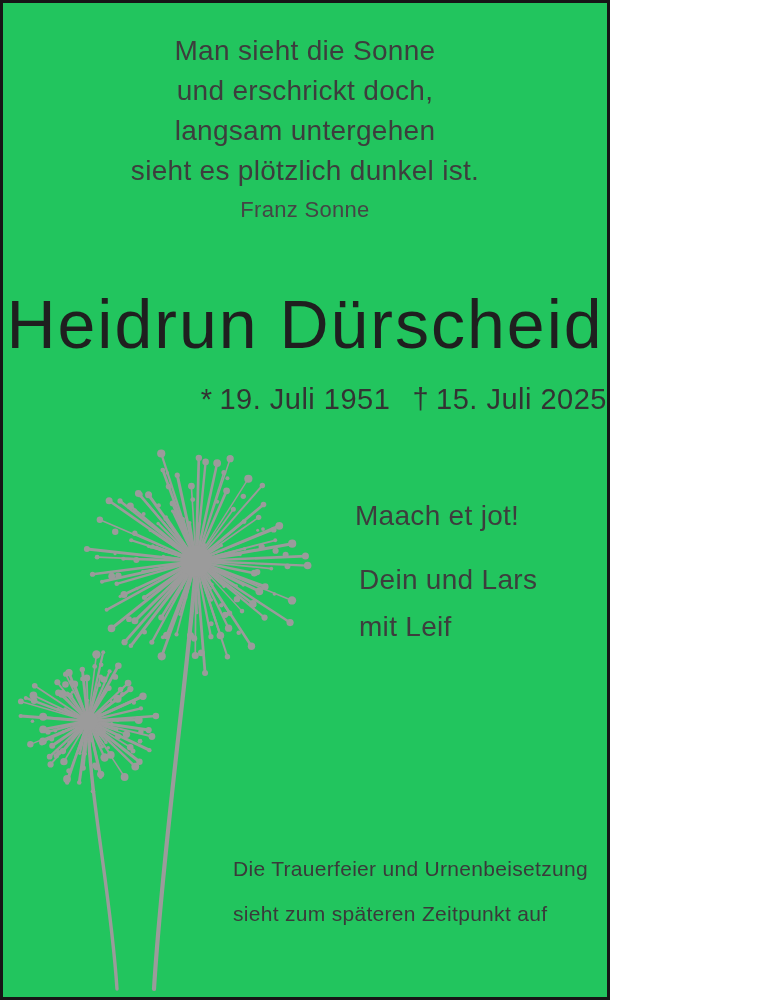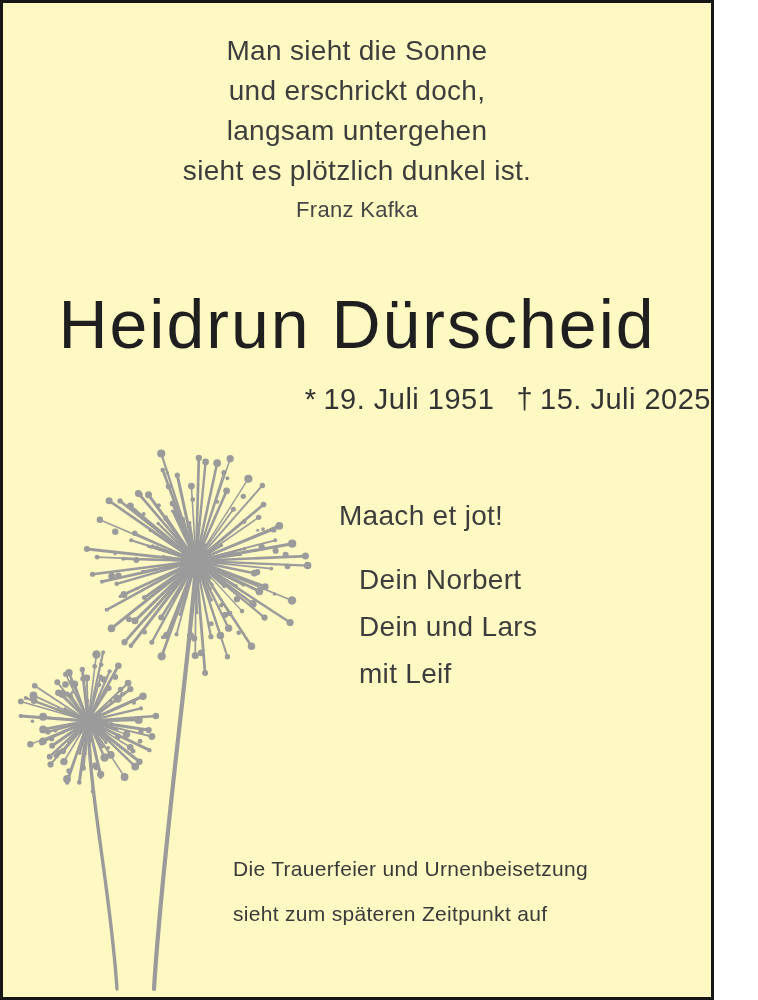--- a/index.html
+++ b/index.html
@@ -3,22 +3,22 @@
 <meta charset="utf-8">
 <style>
   * { margin: 0; padding: 0; box-sizing: border-box; }
   html, body { background: #ffffff; }
   body {
     font-family: "Liberation Sans", "DejaVu Sans", sans-serif;
     width: 758px; height: 1000px; overflow: hidden;
   }
   .notice {
     position: relative;
-    width: 714px; height: 1000px;
-    background: #fef9c3;
+    width: 610px; height: 1000px;
+    background: #22c55e;
     border: 3px solid #161616;
     overflow: hidden;
   }
   .quote-block {
     position: absolute; top: 28px; left: 0; right: 0;
     text-align: center;
     font-size: 28px; line-height: 40px; font-weight: 300;
     color: #3d3d3d;
     letter-spacing: 0.3px;
   }
@@ -37,21 +37,21 @@
   .dates-line {
     position: absolute; top: 378px; left: 0; right: 0;
     text-align: right;
     font-size: 29px; line-height: 36px; font-weight: 300;
     color: #333333;
     letter-spacing: 0.5px;
   }
   .dates-line .death-part { margin-left: 22px; }
   .dates-line .date-symbol { margin-right: 7px; }
   .farewell-block {
-    position: absolute; left: 336px; top: 496px;
+    position: absolute; left: 352px; top: 496px;
     font-size: 28px; line-height: 34px; font-weight: 300;
     color: #3d3d3d;
     letter-spacing: 0.3px;
     text-align: center;
   }
   .mourners-block {
     position: absolute; left: 356px; top: 553px;
     font-size: 28px; line-height: 47px; font-weight: 300;
     color: #3d3d3d;
     letter-spacing: 0.3px;
@@ -71,21 +71,21 @@
 </head>
 <body>
 
 <div class="notice">
 
   <div class="quote-block">
     <div>Man sieht die Sonne</div>
     <div>und erschrickt doch,</div>
     <div>langsam untergehen</div>
     <div>sieht es plötzlich dunkel ist.</div>
-    <div class="quote-attribution">Franz Kafka</div>
+    <div class="quote-attribution">Franz Sonne</div>
   </div>
 
   <div class="deceased-name">Heidrun Dürscheid</div>
 
   <div class="dates-line">
     <span class="birth-part"><span class="date-symbol">*</span><span>19. Juli 1951</span></span><span class="death-part"><span class="date-symbol">†</span><span>15. Juli 2025</span></span>
   </div>
 
   <svg class="dandelion-svg" id="dandelions" viewBox="0 0 360 562">
       <path d="M193,132 C185,240 160,410 151,556" stroke="#9b9b9b" stroke-width="4.2" fill="none" stroke-linecap="round"></path>
@@ -548,21 +548,20 @@
       <line x1="88.45388029755023" y1="287.1795057037405" x2="137.96755339690554" y2="275.41717381467896" stroke="#9b9b9b" stroke-width="2.4"></line>
       <circle cx="137.96755339690554" cy="275.41717381467896" r="2.1" fill="#9b9b9b"></circle>
       <line x1="88.54053066246973" y1="287.74088105412443" x2="152.9088757100438" y2="283.0299890137638" stroke="#9b9b9b" stroke-width="2.5"></line>
       <circle cx="152.9088757100438" cy="283.0299890137638" r="3.3" fill="#9b9b9b"></circle>
       <circle cx="85" cy="288" r="9.940000000000001" fill="#9b9b9b"></circle>
     </svg>
 
   <div class="farewell-block">Maach et jot!</div>
 
   <div class="mourners-block">
-    <div>Dein Norbert</div>
     <div>Dein und Lars</div>
     <div>mit Leif</div>
   </div>
 
   <div class="funeral-block">
     <div>Die Trauerfeier und Urnenbeisetzung</div>
     <div>sieht zum späteren Zeitpunkt auf</div>
   </div>
 
 </div>

